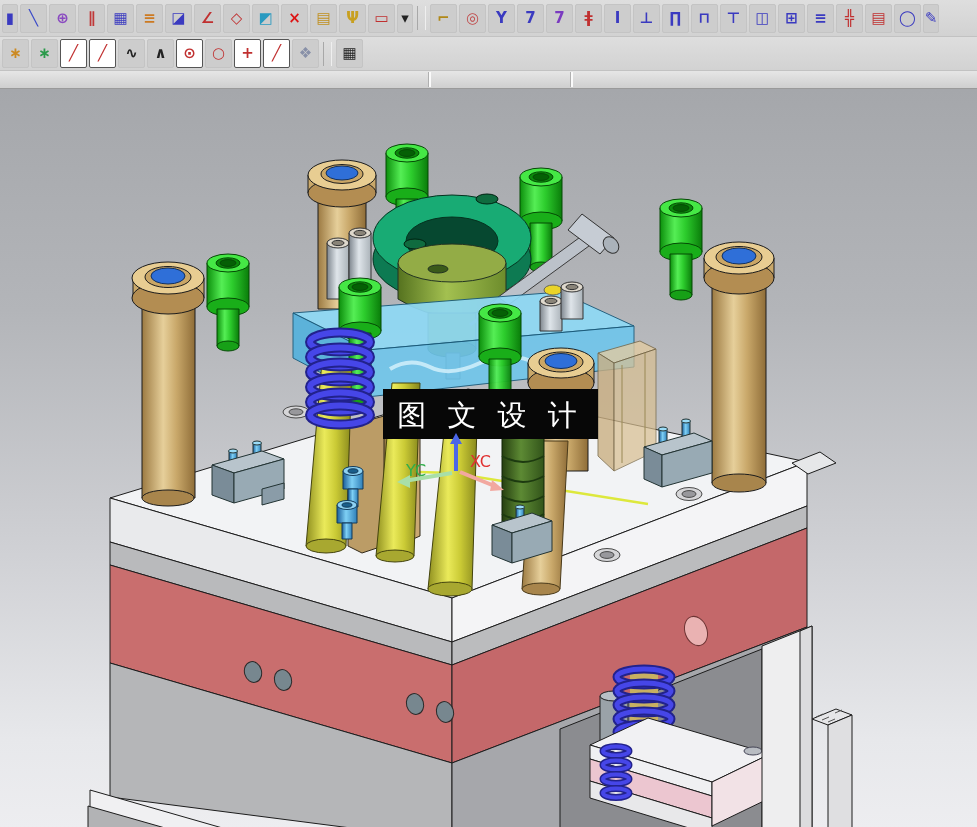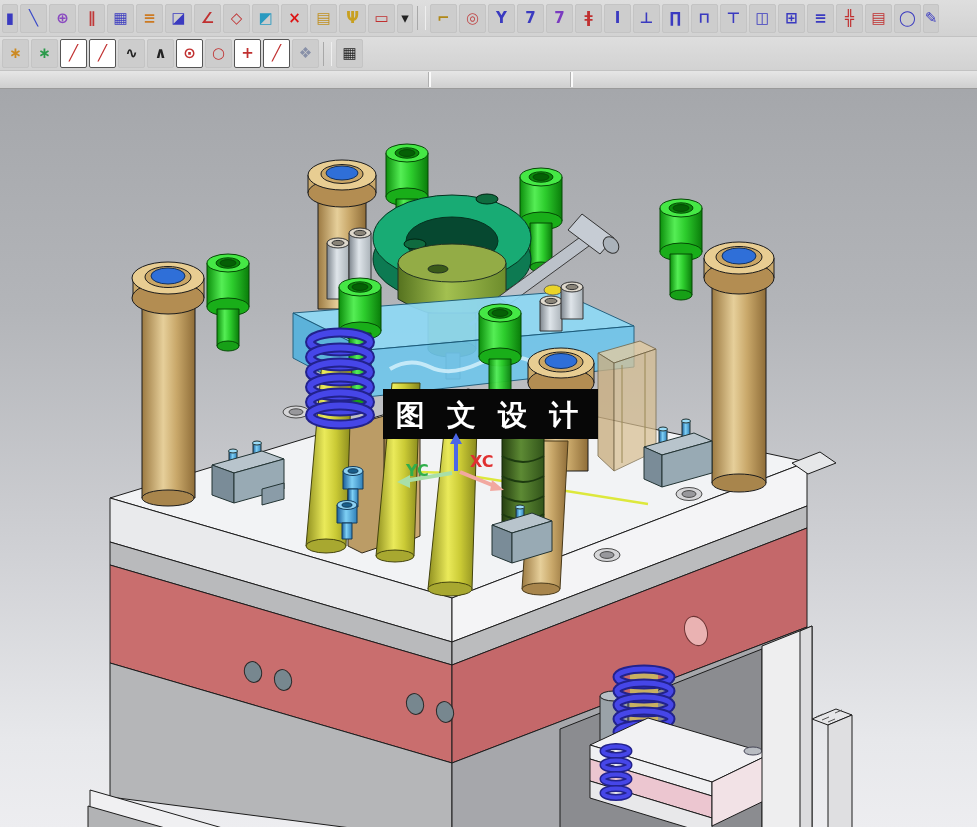--- a/index.html
+++ b/index.html
@@ -14,21 +14,21 @@
           background:#cdcdcd;border:1px solid #c4c4c4;border-radius:2px;flex:0 0 auto;cursor:default;}
   .tb-btn.narrow{width:14px;}
   .tb-btn.boxed{background:#ffffff;border:1px solid #555;}
   .tb-btn .glyph{font-size:15px;line-height:15px;font-weight:bold;}
   .tb-sep{width:7px;height:24px;margin:0 3px;border-left:1px solid #a8a8a8;border-right:1px solid #efefef;flex:0 0 auto;}
   
   .dock-strip{height:17px;background:linear-gradient(#e6e6e6,#cfcfcf);border-bottom:1px solid #9a9a9a;position:relative;}
   .dock-sep{position:absolute;top:1px;bottom:1px;width:2px;background:#fafafa;border-left:1px solid #b0b0b0;}
   
   .viewport{position:relative;height:739px;
-            background:linear-gradient(180deg,#a5a7ab 0%,#b3b5b9 30%,#cfd0d4 62%,#e7e8eb 88%,#ededf0 100%);font-weight:bold;}
+            background:linear-gradient(180deg,#a5a7ab 0%,#b3b5b9 30%,#cfd0d4 62%,#e7e8eb 88%,#ededf0 100%);}
   .viewport svg{position:absolute;left:0;top:0;}
   svg text.wm{font-family:"DejaVu Sans","Liberation Sans",sans-serif;}
 </style>
 </head>
 <body>
 
 <div class="app">
   <div class="toolbar row1">
       <div class="tb-btn narrow">
         <span class="glyph" style="color: rgb(58, 58, 192);">▮</span>

